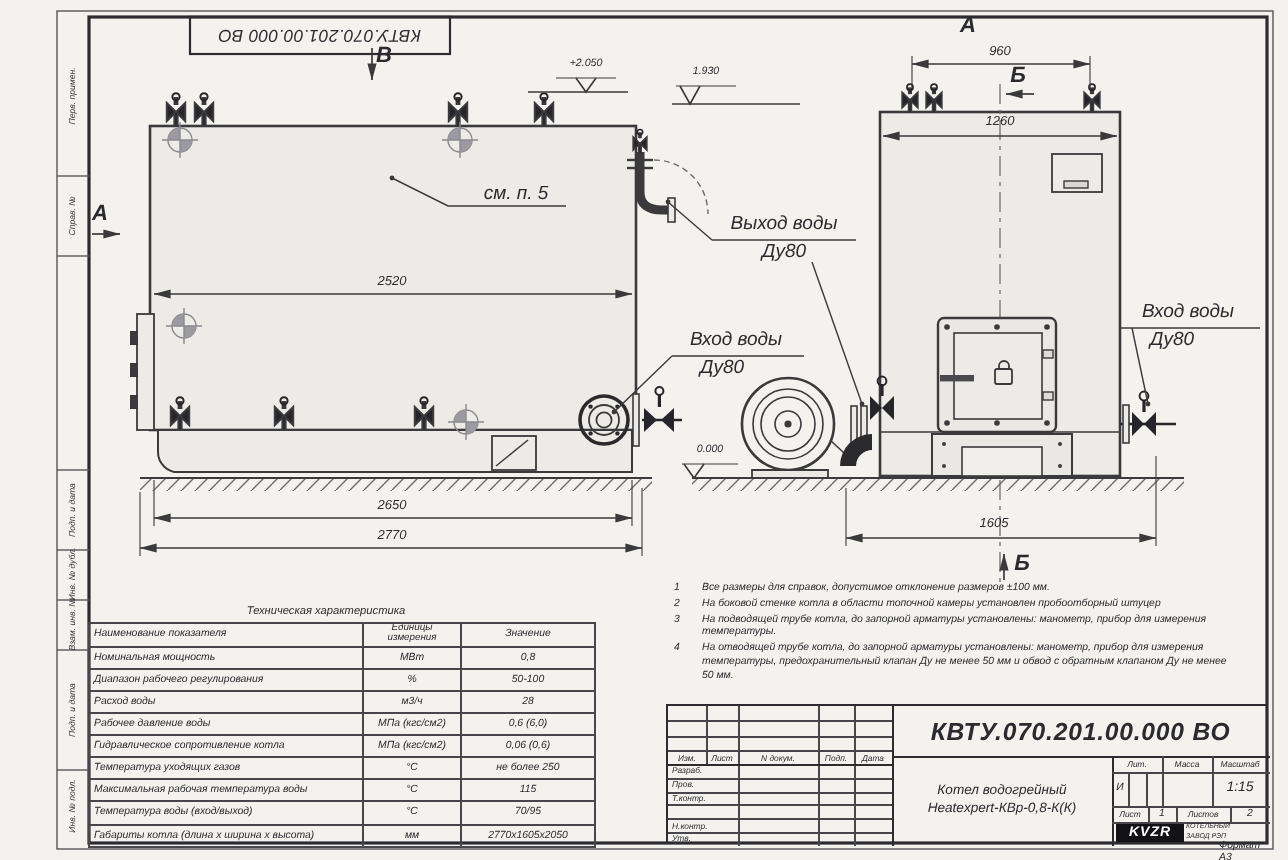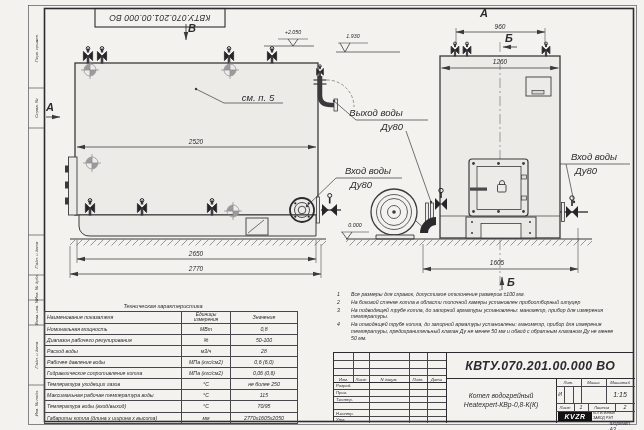--- a/index.html
+++ b/index.html
@@ -276,21 +276,21 @@
 <span class="t f6" style="left:196px;top:268px">2770</span>
 <span class="t f6" style="left:500px;top:26px">960</span>
 <span class="t f6" style="left:500px;top:61px">1260</span>
 <span class="t f6" style="left:497px;top:262px">1605</span>
 
 <span class="t f5" style="left:293px;top:32px">+2.050</span>
 <span class="t f5" style="left:353px;top:36px">1.930</span>
 <span class="t f5" style="left:355px;top:225px">0.000</span>
 
 <span class="t f10" style="left:258px;top:97px">см. п. 5</span>
-<span class="t f10" style="left:376px;top:112px">Выход воды</span>
+<span class="t f10" style="left:392px;top:112px">Выход воды</span>
 <span class="t f10" style="left:392px;top:126px">Ду80</span>
 <span class="t f10" style="left:368px;top:170px">Вход воды</span>
 <span class="t f10" style="left:361px;top:184px">Ду80</span>
 <span class="t f10" style="left:594px;top:156px">Вход воды</span>
 <span class="t f10" style="left:586px;top:170px">Ду80</span>
 
 <div class="tt">
   <div class="ttl">Техническая характеристика</div>
   <table>
     <tbody>

